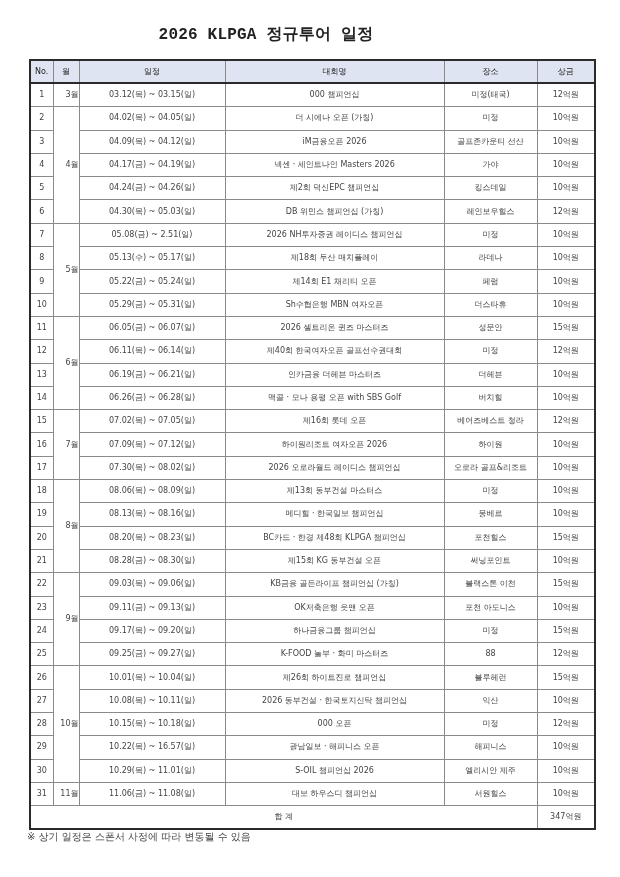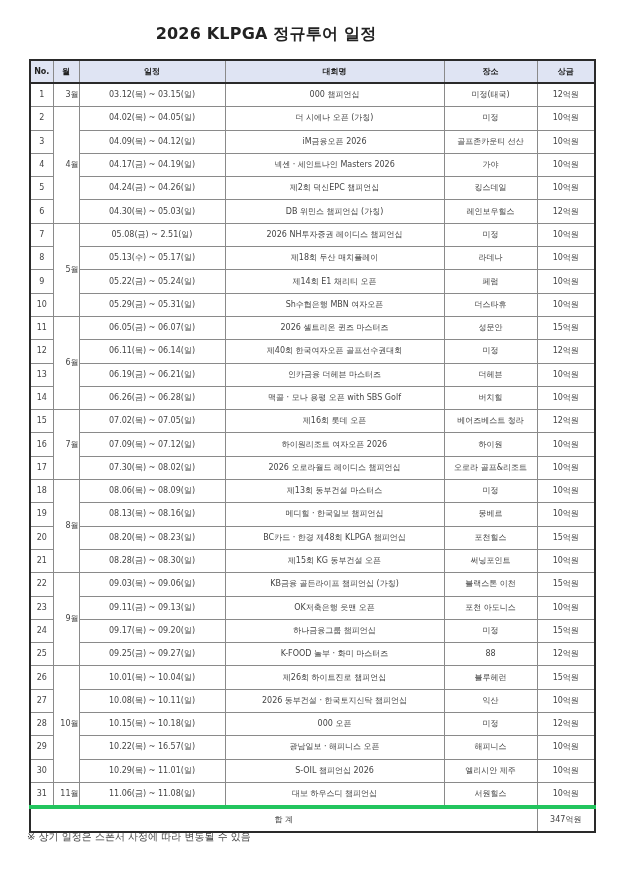--- a/index.html
+++ b/index.html
@@ -5,40 +5,41 @@
   html, body { margin: 0; padding: 0; background: #ffffff; }
   body {
     width: 620px; height: 877px; position: relative; overflow: hidden;
     font-family: "DejaVu Sans", "Liberation Sans", sans-serif;
     color: #333;
   }
   .title {
     position: absolute; top: 24px; left: 0; width: 532px;
     text-align: center; font-size: 16px; font-weight: bold; color: #222;
     letter-spacing: 0.2px;
+    font-family: Liberation Mono, monospace;
   }
   table.schedule {
     position: absolute; top: 59px; left: 29px;
     width: 565px; border-collapse: collapse;
     border: 2px solid #2a2a2a;
     table-layout: fixed;
   }
   table.schedule th, table.schedule td {
     border: 1px solid #8a8a8a;
     text-align: center; vertical-align: middle;
     font-size: 8px; color: #444;
     padding: 0; height: 22.3px; line-height: 10px;
     white-space: nowrap; overflow: hidden;
   }
   table.schedule thead th {
-    background: #dfe4f3; color: #222; font-weight: bold;
+    background: #dfe4f3; color: #222; font-weight: normal;
     height: 21px; border-bottom: 2px solid #2a2a2a; font-size: 8px;
   }
   table.schedule td.month { font-size: 8px; text-align: right; }
-  table.schedule tr.total td { height: 22px; border-top: 4px solid #22c55e; margin-left: 41px; }
+  table.schedule tr.total td { height: 22px; border-top: 1px solid #22c55e; margin-left: 41px; }
   .c-no { width: 23px; }
   .c-mo { width: 26px; }
   .c-date { width: 146px; }
   .c-name { width: 219px; }
   .c-venue { width: 93px; }
   .c-prize { width: 58px; }
   .footnote {
     position: absolute; top: 830px; left: 27px;
     font-size: 10px; color: #444;
   }

